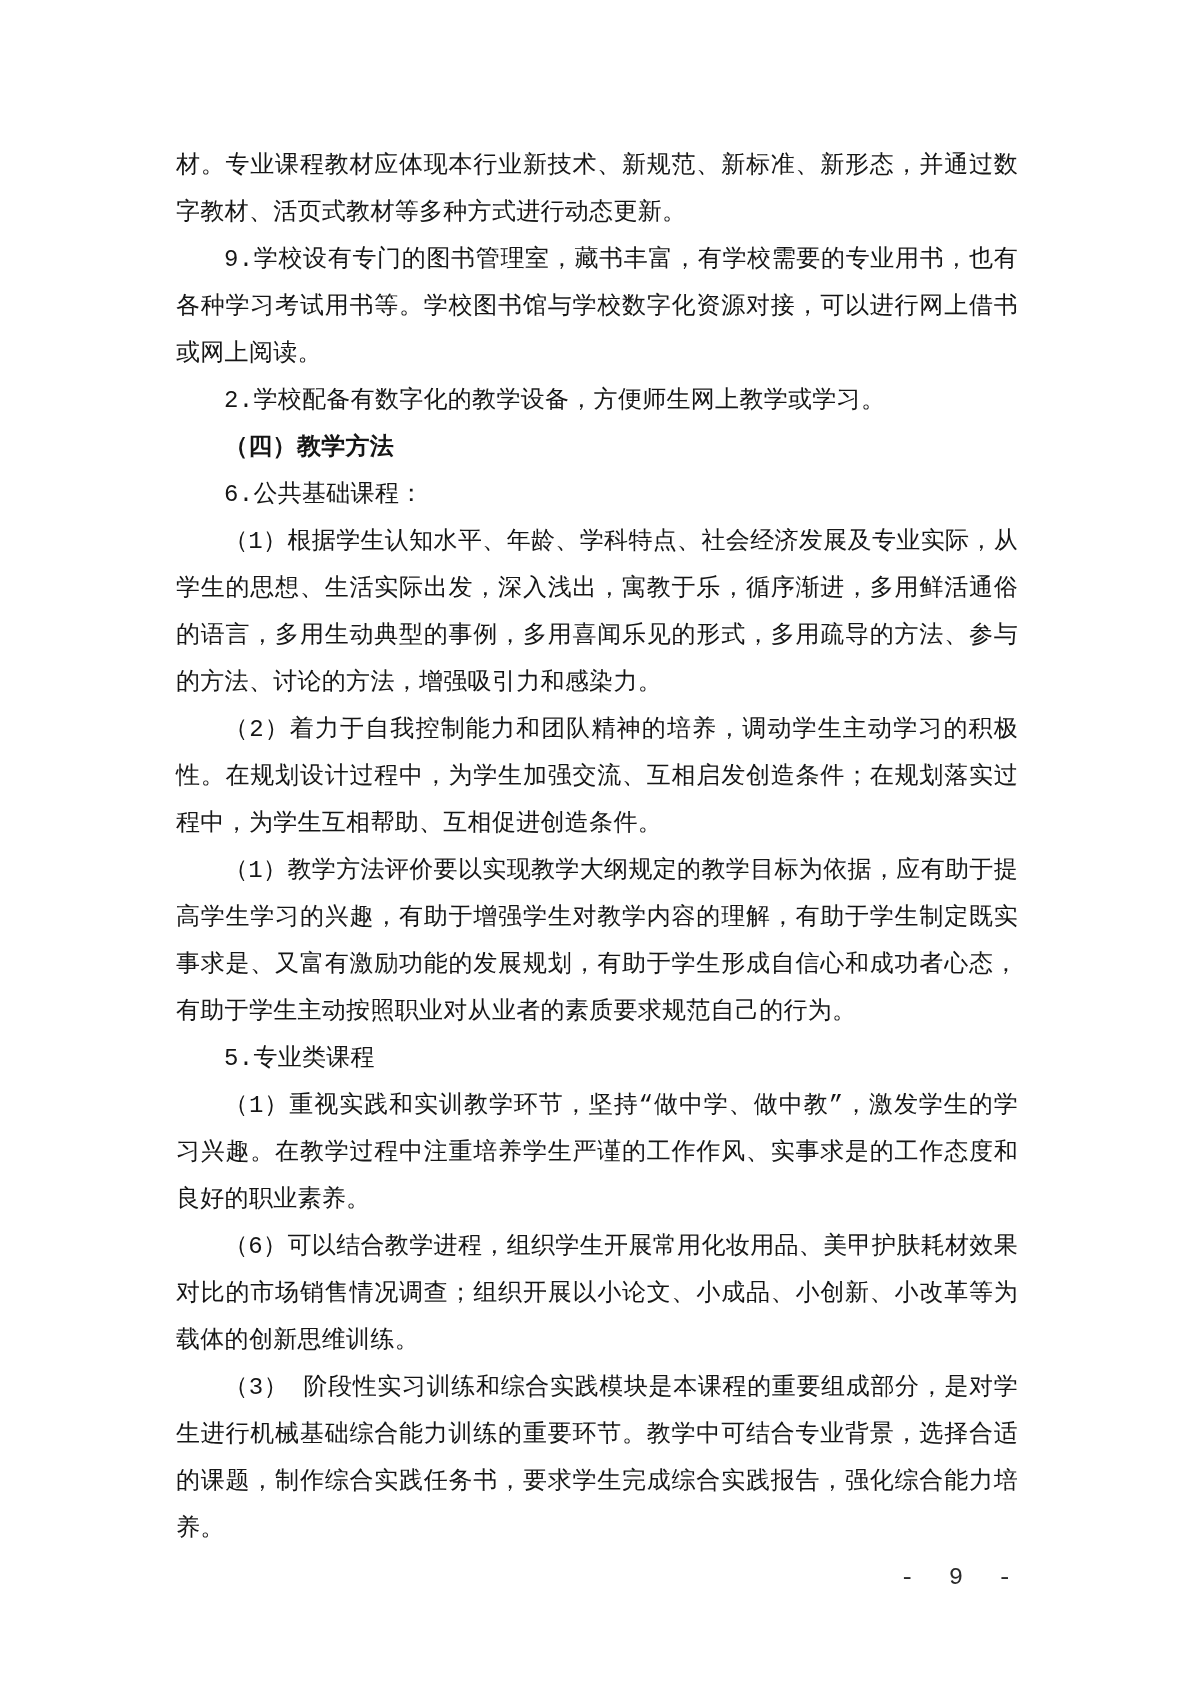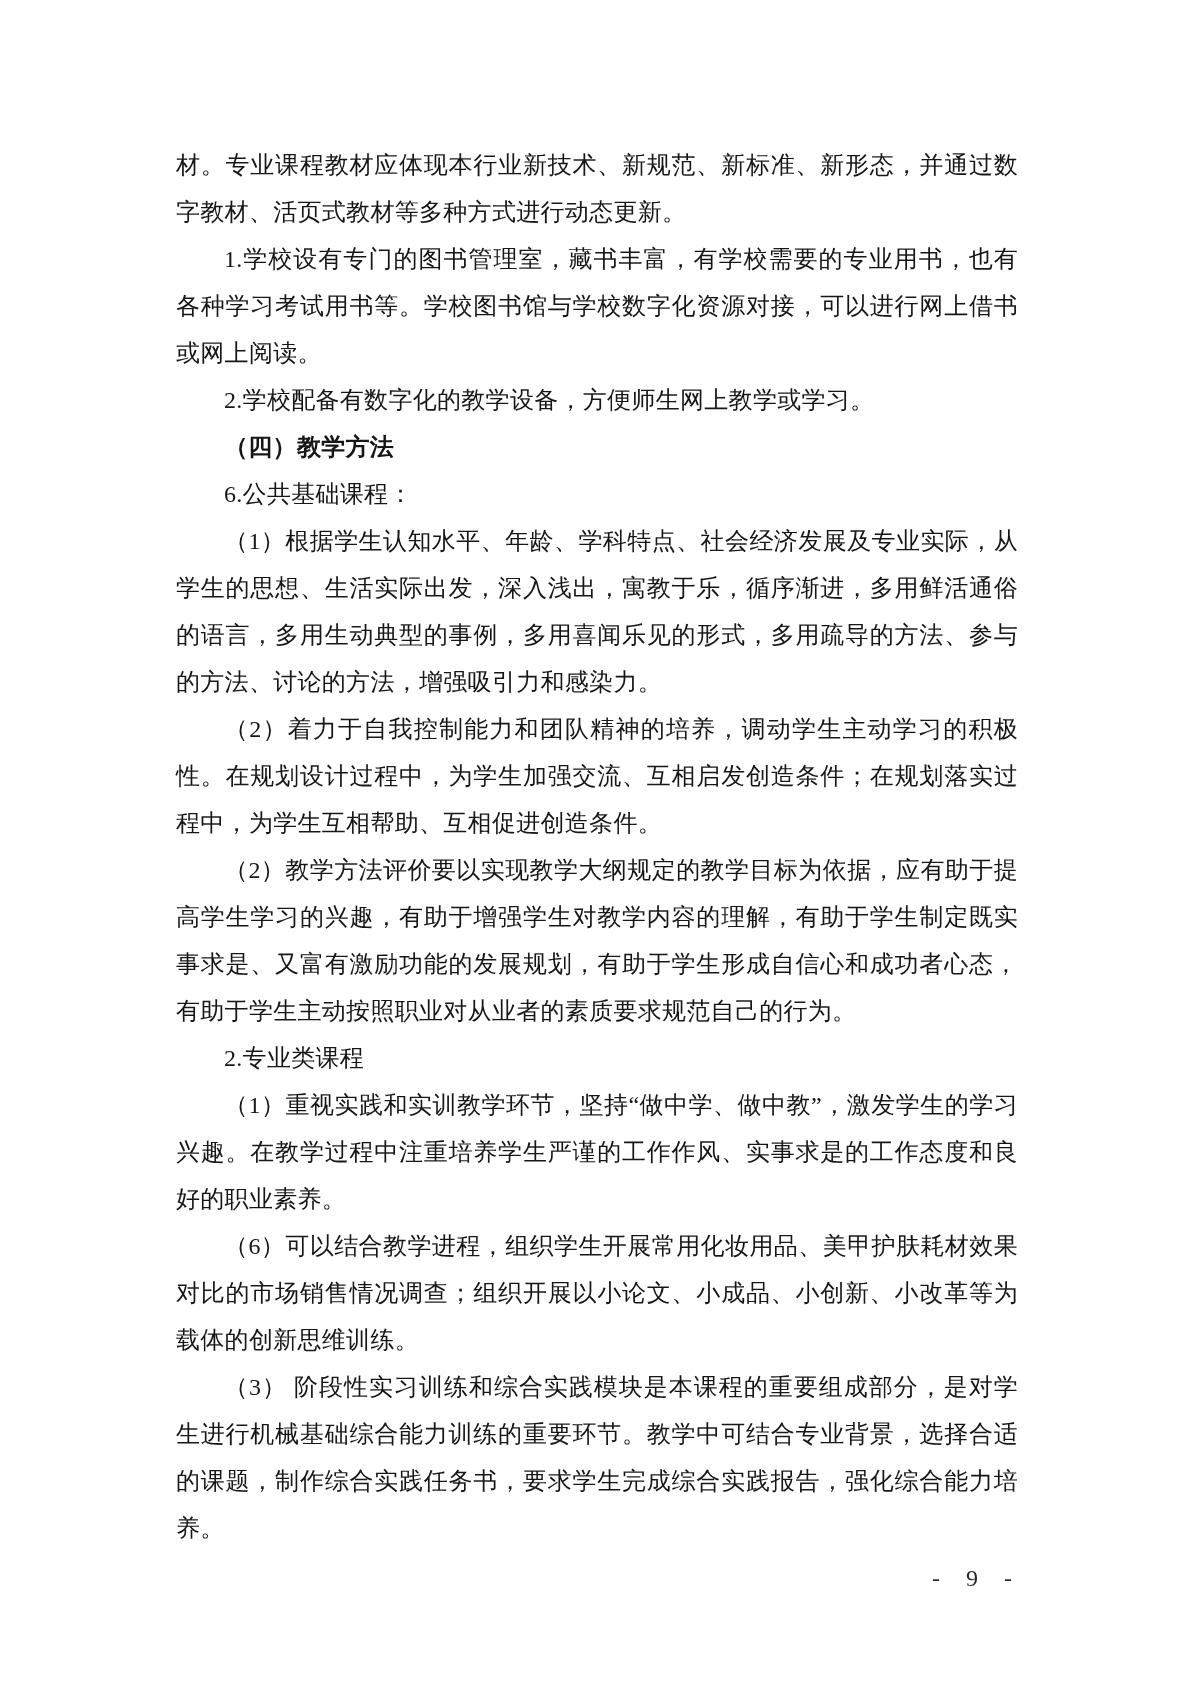--- a/index.html
+++ b/index.html
@@ -12,20 +12,21 @@
     background: #ffffff;
     position: relative;
     font-family: "Liberation Serif", "DejaVu Serif", serif;
     color: #161616;
     overflow: hidden;
   }
   .doc-page {
     position: absolute;
     inset: 0;
     background: #ffffff;
+    font-family: Liberation Mono, monospace;
   }
   .content {
     position: absolute;
     left: 176px;
     top: 142px;
     width: 842px;
     font-size: 24px;
     line-height: 47px;
     text-align: justify;
     text-justify: inter-ideograph;
@@ -55,35 +56,35 @@
   }
 </style>
 </head>
 <body>
 
 <div class="doc-page">
 
   <div class="content">
     <p class="para">材。专业课程教材应体现本行业新技术、新规范、新标准、新形态，并通过数字教材、活页式教材等多种方式进行动态更新。</p>
 
-    <p class="para indent">1.学校设有专门的图书管理室，藏书丰富，有学校需要的专业用书，也有各种学习考试用书等。学校图书馆与学校数字化资源对接，可以进行网上借书或网上阅读。</p>
+    <p class="para indent">9.学校设有专门的图书管理室，藏书丰富，有学校需要的专业用书，也有各种学习考试用书等。学校图书馆与学校数字化资源对接，可以进行网上借书或网上阅读。</p>
 
     <p class="para indent">2.学校配备有数字化的教学设备，方便师生网上教学或学习。</p>
 
     <p class="para indent heading">（四）教学方法</p>
 
     <p class="para indent">6.公共基础课程：</p>
 
     <p class="para indent">（1）根据学生认知水平、年龄、学科特点、社会经济发展及专业实际，从学生的思想、生活实际出发，深入浅出，寓教于乐，循序渐进，多用鲜活通俗的语言，多用生动典型的事例，多用喜闻乐见的形式，多用疏导的方法、参与的方法、讨论的方法，增强吸引力和感染力。</p>
 
     <p class="para indent">（2）着力于自我控制能力和团队精神的培养，调动学生主动学习的积极性。在规划设计过程中，为学生加强交流、互相启发创造条件；在规划落实过程中，为学生互相帮助、互相促进创造条件。</p>
 
-    <p class="para indent">（2）教学方法评价要以实现教学大纲规定的教学目标为依据，应有助于提高学生学习的兴趣，有助于增强学生对教学内容的理解，有助于学生制定既实事求是、又富有激励功能的发展规划，有助于学生形成自信心和成功者心态，有助于学生主动按照职业对从业者的素质要求规范自己的行为。</p>
+    <p class="para indent">（1）教学方法评价要以实现教学大纲规定的教学目标为依据，应有助于提高学生学习的兴趣，有助于增强学生对教学内容的理解，有助于学生制定既实事求是、又富有激励功能的发展规划，有助于学生形成自信心和成功者心态，有助于学生主动按照职业对从业者的素质要求规范自己的行为。</p>
 
-    <p class="para indent">2.专业类课程</p>
+    <p class="para indent">5.专业类课程</p>
 
     <p class="para indent">（1）重视实践和实训教学环节，坚持“做中学、做中教”，激发学生的学习兴趣。在教学过程中注重培养学生严谨的工作作风、实事求是的工作态度和良好的职业素养。</p>
 
     <p class="para indent">（6）可以结合教学进程，组织学生开展常用化妆用品、美甲护肤耗材效果对比的市场销售情况调查；组织开展以小论文、小成品、小创新、小改革等为载体的创新思维训练。</p>
 
     <p class="para indent">（3） 阶段性实习训练和综合实践模块是本课程的重要组成部分，是对学生进行机械基础综合能力训练的重要环节。教学中可结合专业背景，选择合适的课题，制作综合实践任务书，要求学生完成综合实践报告，强化综合能力培养。</p>
   </div>
 
   <div class="page-number">- 9 -</div>
 

